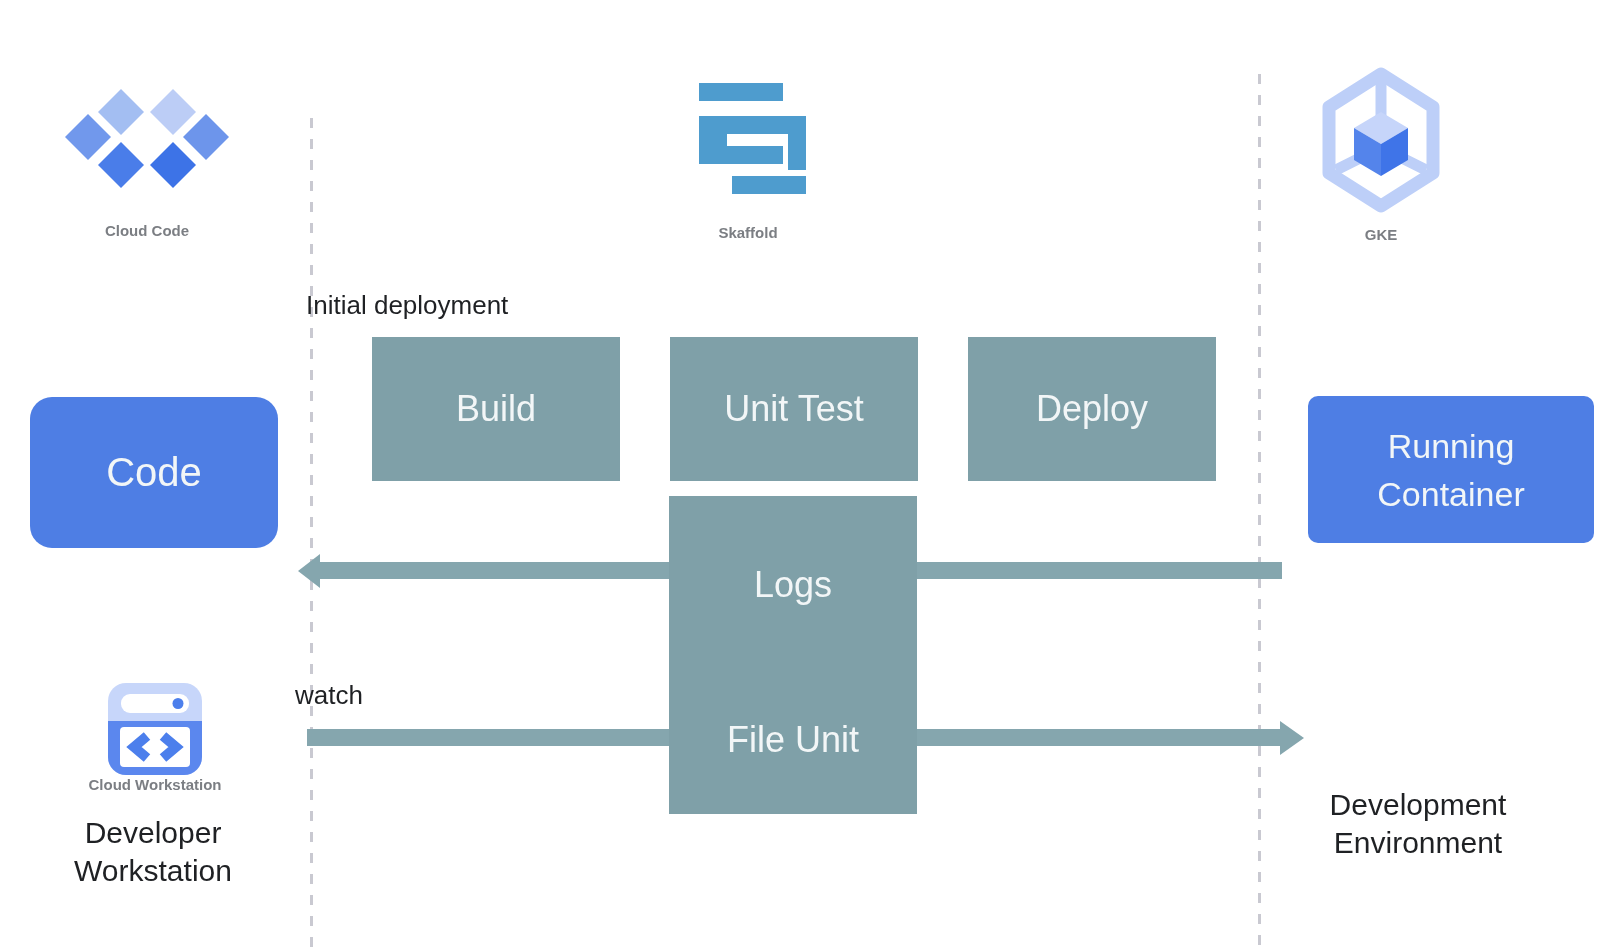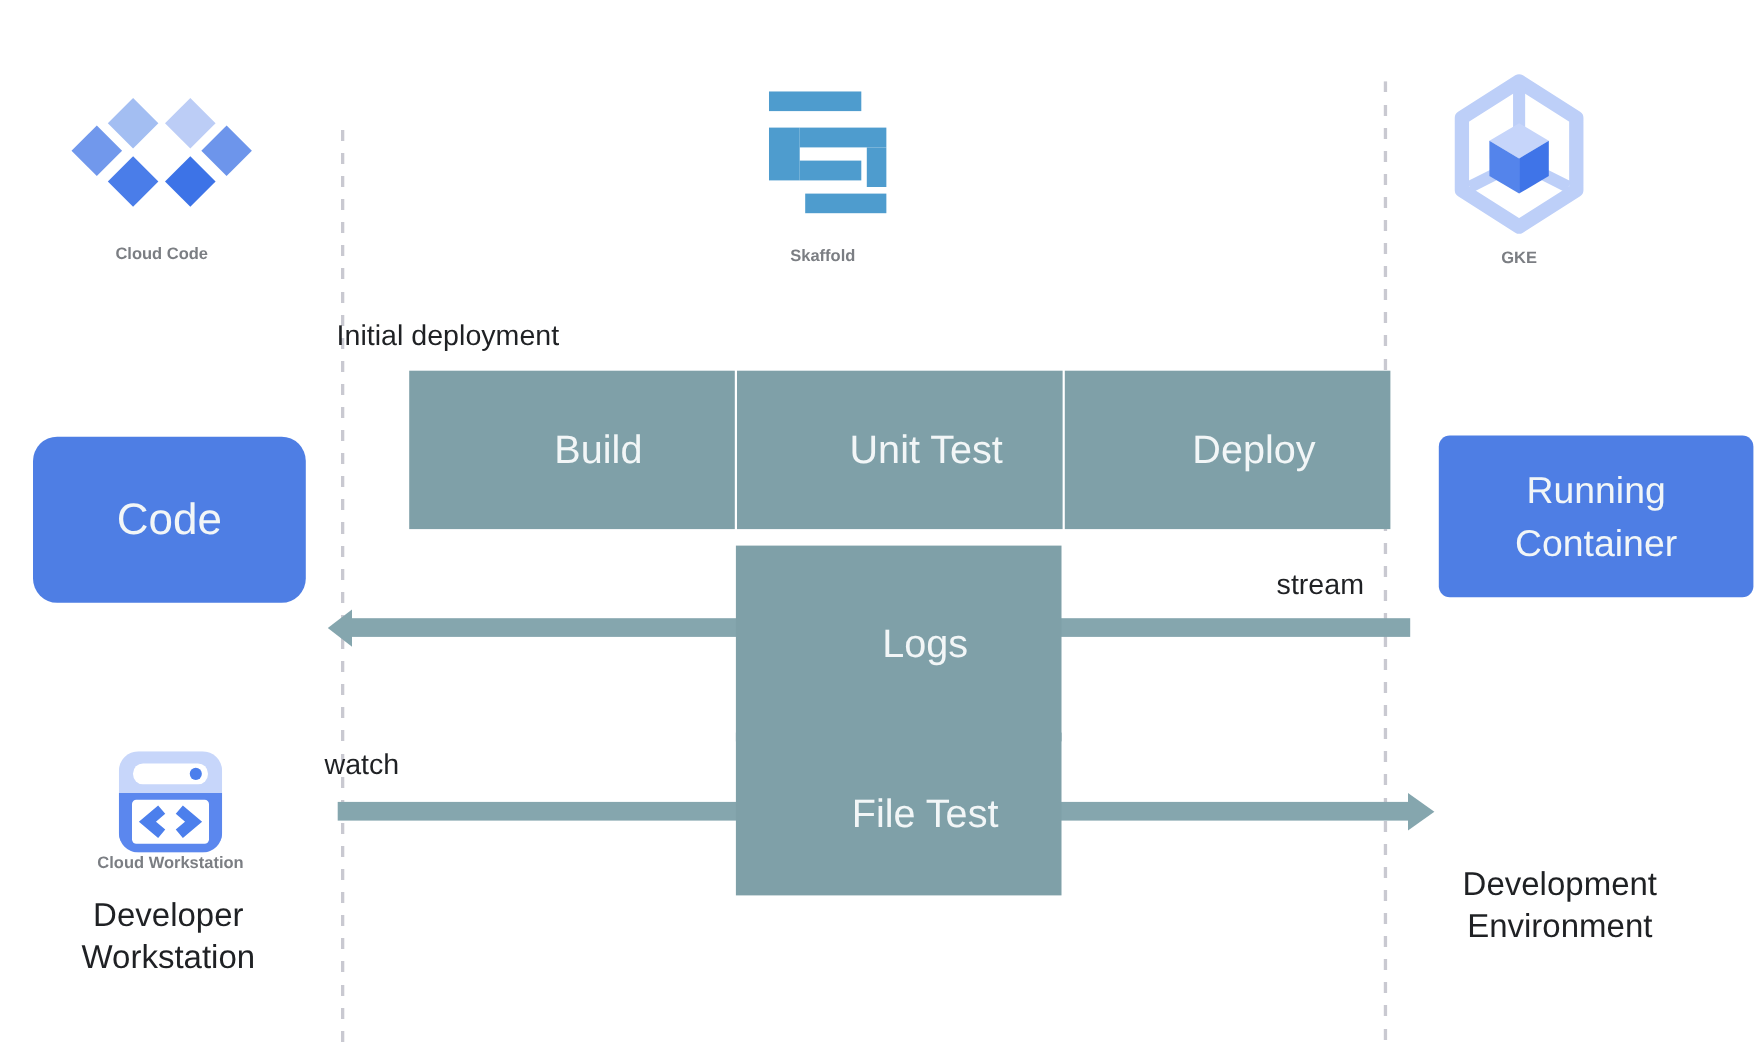--- a/index.html
+++ b/index.html
@@ -8,21 +8,21 @@
     font-family:"Liberation Sans",sans-serif;overflow:hidden;
   }
   .vline{
     position:absolute;width:3px;
     background:repeating-linear-gradient(to bottom,#c9c9d1 0,#c9c9d1 10px,transparent 10px,transparent 21px);
   }
   .box{
     position:absolute;display:flex;align-items:center;justify-content:center;
     text-align:center;color:#f2f6f7;
   }
-  .teal{background:#7fa0a8;font-size:36px;padding-left:48px;}
+  .teal{background:#7fa0a8;font-size:36px;}
   .blue{background:#4e7ee4;}
   .code-box{font-size:40px;}
   .rc-box{font-size:34px;line-height:48px;padding:0 20px;}
   .shaft{position:absolute;height:17px;background:#85a6ae;}
   .head{position:absolute;width:0;height:0;border-style:solid;}
   .head-left{border-width:17px 22px 17px 0;border-color:transparent #85a6ae transparent transparent;}
   .head-right{border-width:17px 0 17px 24px;border-color:transparent transparent transparent #85a6ae;}
   .note{position:absolute;color:#1f2124;font-size:26px;white-space:nowrap;}
   .tool-label{
     position:absolute;color:#7b7e83;font-size:15px;font-weight:bold;
@@ -71,31 +71,30 @@
     <polygon points="61,45 88,61 61,77 34,61" fill="#c6d5fa"></polygon>
     <polygon points="34,61 61,77 61,109 34,93" fill="#5484eb"></polygon>
     <polygon points="88,61 61,77 61,109 88,93" fill="#3f74e8"></polygon>
   </svg>
   <div class="tool-label" style="left:1286px;top:226px;width:190px;">GKE</div>
 
   <div class="note" style="left:306px;top:290px;">Initial deployment</div>
 
   <div class="shaft" style="left:320px;top:562px;width:962px;"></div>
   <div class="head head-left" style="left:298px;top:554px;"></div>
-  <div class="note" style="left:1040px;top:516px;width:200px;text-align:right;">stream</div>
 
   <div class="shaft" style="left:307px;top:729px;width:973px;"></div>
   <div class="head head-right" style="left:1280px;top:721px;"></div>
   <div class="note" style="left:295px;top:680px;">watch</div>
 
   <div class="box teal" style="left:372px;top:337px;width:248px;height:144px;">Build</div>
   <div class="box teal" style="left:670px;top:337px;width:248px;height:144px;">Unit Test</div>
   <div class="box teal" style="left:968px;top:337px;width:248px;height:144px;">Deploy</div>
   <div class="box teal" style="left:669px;top:496px;width:248px;height:178px;">Logs</div>
-  <div class="box teal" style="left:669px;top:666px;width:248px;height:148px;">File Test</div>
+  <div class="box teal" style="left:669px;top:666px;width:248px;height:148px;">File Unit</div>
 
   <div class="box blue code-box" style="left:30px;top:397px;width:248px;height:151px;border-radius:22px;">Code</div>
   <div class="box blue rc-box" style="left:1308px;top:396px;width:246px;height:147px;border-radius:10px;">Running Container</div>
 
   <svg style="left:108px;top:683px;" width="94" height="92" viewBox="0 0 94 92">
     <rect x="0" y="0" width="94" height="92" rx="18" fill="#c7d6fa"></rect>
     <path d="M0 38 H94 V74 a18 18 0 0 1 -18 18 H18 a18 18 0 0 1 -18 -18 Z" fill="#5b87ee"></path>
     <rect x="13" y="11" width="68" height="19" rx="9" fill="#ffffff"></rect>
     <circle cx="70" cy="20.5" r="5.5" fill="#4c7fec"></circle>
     <rect x="12" y="44" width="70" height="40" rx="4" fill="#ffffff"></rect>

